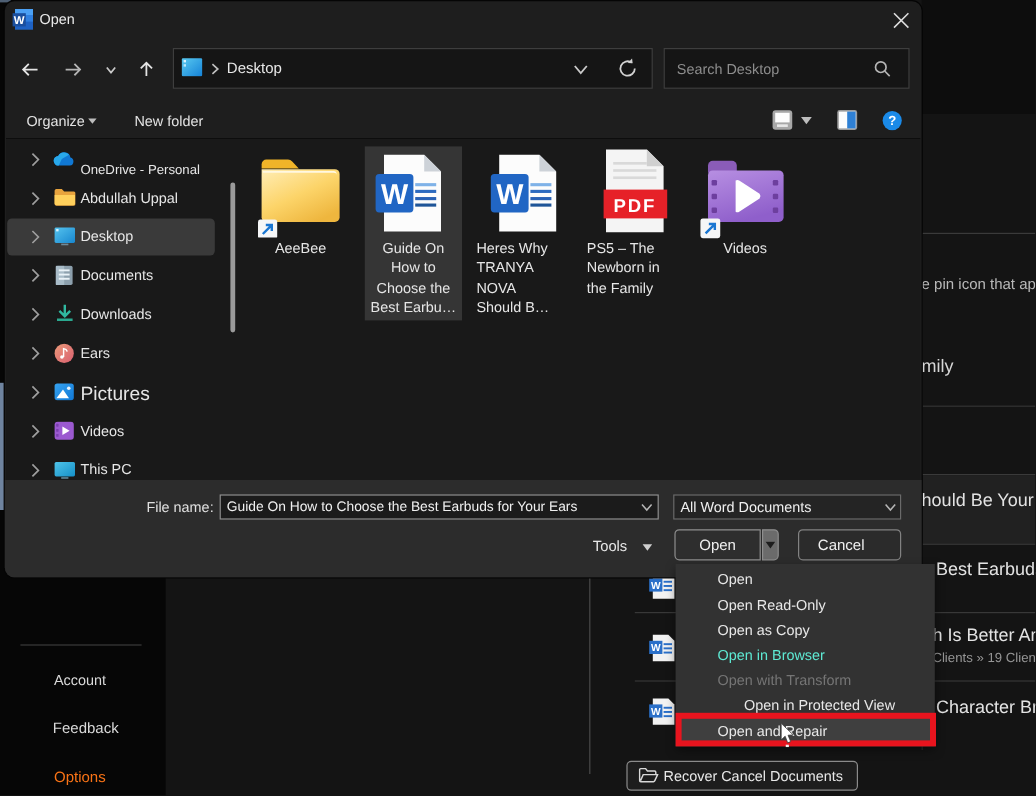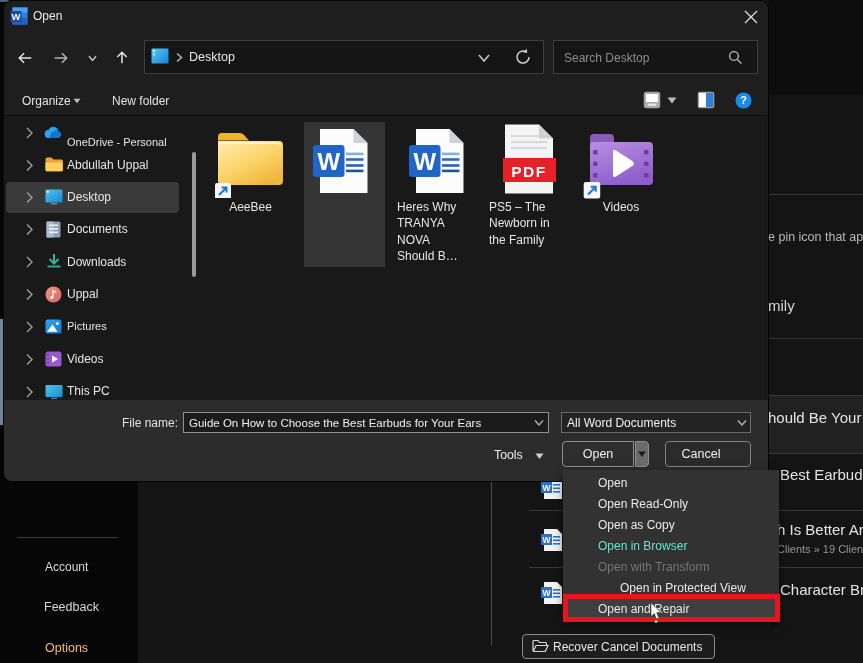--- a/index.html
+++ b/index.html
@@ -12,21 +12,21 @@
 <body>
 <div id="page">
 
   <div class="abs" style="left:0;top:0;width:138px;height:663px;background:#060606;"></div>
   <div class="abs" style="left:0;top:0;width:9px;height:2px;background:#4e5f74;"></div>
   <div class="abs" style="left:768px;top:0;width:95px;height:95px;background:#0d0d0d;"></div>
   <div class="abs" style="left:0;top:319px;width:6px;height:106px;background:#6f84a0;"></div>
   <div class="abs" style="left:17px;top:537px;width:101px;height:1px;background:#3a3a3a;"></div>
   <div class="txt" style="left:45px;top:560px;font-size:12px;color:#d9d9d9;">Account</div>
   <div class="txt" style="left:44px;top:600px;font-size:12.5px;color:#d9d9d9;">Feedback</div>
-  <div class="txt" style="left:45px;top:641px;font-size:12.5px;color:#fdba74;">Options</div>
+  <div class="txt" style="left:45px;top:641px;font-size:12.5px;color:#f97316;">Options</div>
 
   <div class="abs" style="left:768px;top:194px;width:95px;height:1px;background:#3a3a3a;"></div>
   <div class="abs" style="left:768px;top:338px;width:95px;height:1px;background:#333333;"></div>
   <div class="abs" style="left:768px;top:195px;width:1px;height:430px;background:#2e2e2e;"></div>
   <div class="txt" style="left:768px;top:230px;font-size:12.5px;color:#b9b9b9;">e pin icon that app</div>
   <div class="txt" style="left:768px;top:297px;font-size:15px;color:#d6d6d6;">mily</div>
   <div class="abs" style="left:768px;top:395px;width:95px;height:1px;background:#3a3a3a;"></div>
   <div class="abs" style="left:768px;top:396px;width:95px;height:57px;background:#212121;"></div>
   <div class="txt" style="left:768px;top:409px;font-size:15px;color:#e3e3e3;">hould Be Your</div>
   <div class="abs" style="left:768px;top:453px;width:95px;height:1px;background:#3a3a3a;"></div>
@@ -224,34 +224,34 @@
     <defs>
         <linearGradient id="mus" x1="0" y1="0" x2="1" y2="1">
       <stop offset="0" stop-color="#eb9a79"></stop>
           <stop offset="1" stop-color="#d95f70"></stop>
         </linearGradient>
       </defs>
     <circle cx="8.5" cy="8.5" r="8" fill="url(#mus)"></circle>
     <path d="M8 11.5 V4.5 q2.5 0.3 3 2.5" stroke="#fff" stroke-width="1.2" fill="none"></path>
     <circle cx="6.6" cy="11.5" r="1.5" fill="#fff"></circle>
   </svg>
-  <div class="txt" style="left:67px;top:287px;font-size:12px;">Uppal</div>
+  <div class="txt" style="left:67px;top:287px;font-size:12px;">Ears</div>
 
   <svg class="abs" style="left:45px;top:319px;" width="17" height="15" viewBox="0 0 17 15">
     <defs>
         <linearGradient id="pic" x1="0" y1="0" x2="1" y2="1">
       <stop offset="0" stop-color="#36a3f0"></stop>
           <stop offset="1" stop-color="#1178d6"></stop>
         </linearGradient>
       </defs>
     <rect x="0.5" y="0.5" width="16" height="14" rx="2.2" fill="url(#pic)"></rect>
     <path d="M2 12.8 L7.5 5.5 L12.5 12.8 Z" fill="#fff"></path>
     <circle cx="12.3" cy="4.6" r="1.5" fill="#fff" opacity="0.9"></circle>
   </svg>
-  <div class="txt" style="left:67px;top:320px;font-size:11px;text-align:right;">Pictures</div>
+  <div class="txt" style="left:67px;top:320px;font-size:16px;text-align:right;">Pictures</div>
 
   <svg class="abs" style="left:45px;top:351px;" width="17" height="16" viewBox="0 0 17 16">
     <rect x="0.5" y="0.5" width="16" height="15" rx="2.5" fill="#9b59d0"></rect>
     <g fill="#7a3fae">
       <rect x="1.8" y="2.2" width="2" height="2.4" rx="0.5"></rect>
       <rect x="1.8" y="6.4" width="2" height="2.4" rx="0.5"></rect>
       <rect x="1.8" y="10.6" width="2" height="2.4" rx="0.5"></rect>
     </g>
     <path d="M7 4.5 L13 8 L7 11.5 Z" fill="#fff"></path>
   </svg>
@@ -290,20 +290,21 @@
   <svg class="abs" style="left:311px;top:128px;" width="60" height="68" viewBox="0 0 60 68">
     <path d="M9 1 h33.5 l14 14 v50 h-47.5 Z" fill="#fcfcfc"></path>
     <path d="M42.5 1 l14 14 h-14 Z" fill="#cdd2d8"></path>
     <rect x="35" y="24.6" width="17.5" height="2.6" fill="#7fb2e8"></rect>
     <rect x="35" y="30.2" width="17.5" height="2.6" fill="#2e6bbf"></rect>
     <rect x="35" y="36.2" width="17.5" height="2.6" fill="#2a62b5"></rect>
     <rect x="35" y="41.6" width="17.5" height="2.6" fill="#1f5598"></rect>
     <rect x="2" y="17" width="31.5" height="32" rx="3" fill="#2166c4"></rect>
     <text x="17.8" y="42" font-size="24" font-weight="bold" fill="#fff" text-anchor="middle" font-family="Liberation Sans, sans-serif">W</text>
   </svg>
+  <div class="txt" style="left:304px;top:199px;width:81px;text-align:center;font-size:12px;line-height:16.3px;white-space:normal;">Guide On<br>How to<br>Choose the<br>Best Earbu…</div>
 
   <svg class="abs" style="left:407px;top:128px;" width="60" height="68" viewBox="0 0 60 68">
     <path d="M9 1 h33.5 l14 14 v50 h-47.5 Z" fill="#fcfcfc"></path>
     <path d="M42.5 1 l14 14 h-14 Z" fill="#cdd2d8"></path>
     <rect x="35" y="24.6" width="17.5" height="2.6" fill="#7fb2e8"></rect>
     <rect x="35" y="30.2" width="17.5" height="2.6" fill="#2e6bbf"></rect>
     <rect x="35" y="36.2" width="17.5" height="2.6" fill="#2a62b5"></rect>
     <rect x="35" y="41.6" width="17.5" height="2.6" fill="#1f5598"></rect>
     <rect x="2" y="17" width="31.5" height="32" rx="3" fill="#2166c4"></rect>
     <text x="17.8" y="42" font-size="24" font-weight="bold" fill="#fff" text-anchor="middle" font-family="Liberation Sans, sans-serif">W</text>

